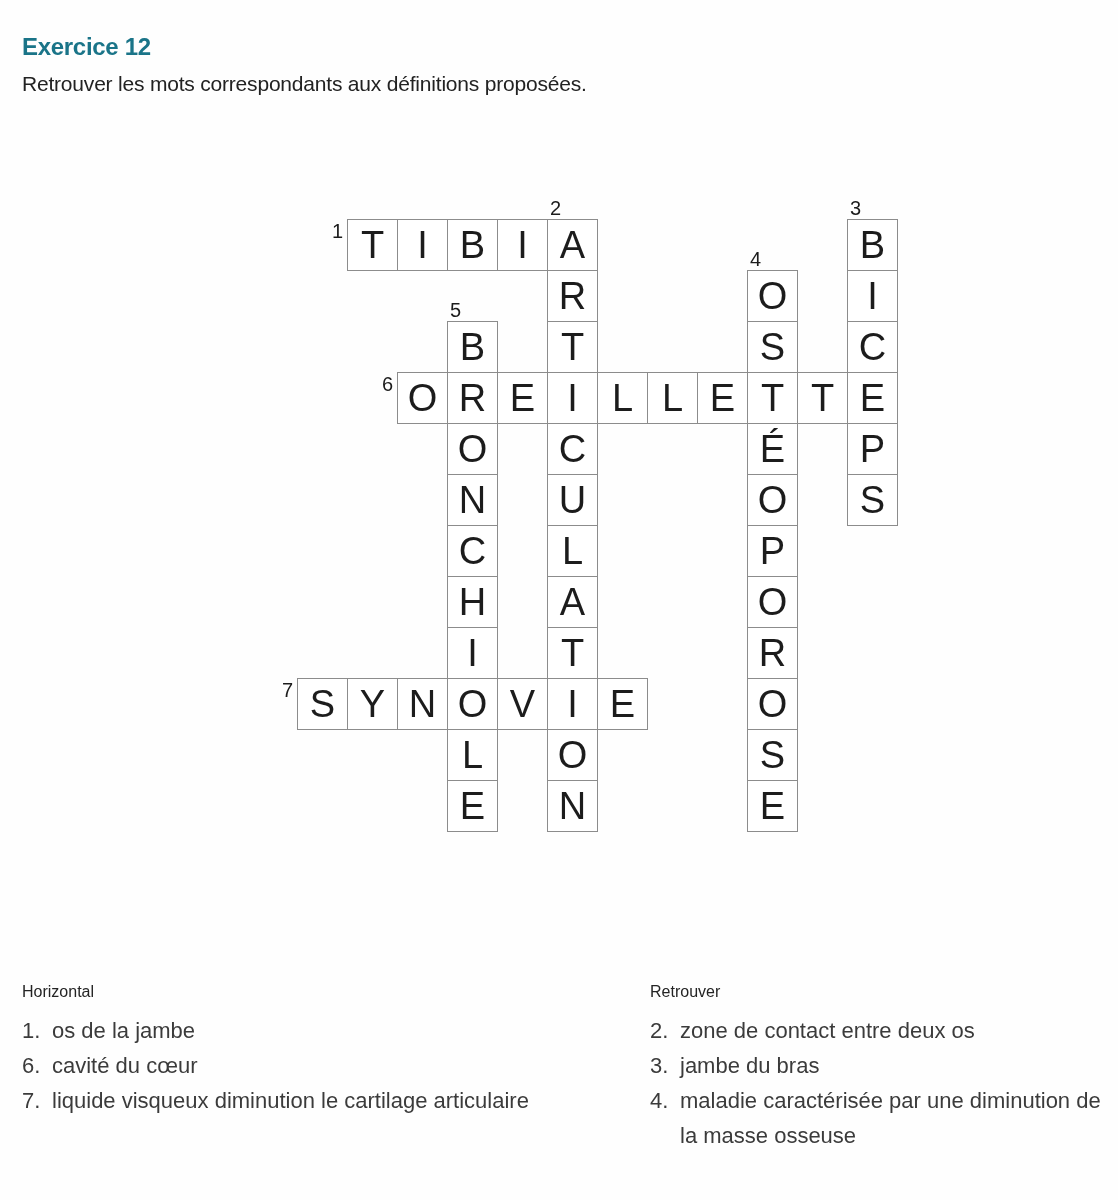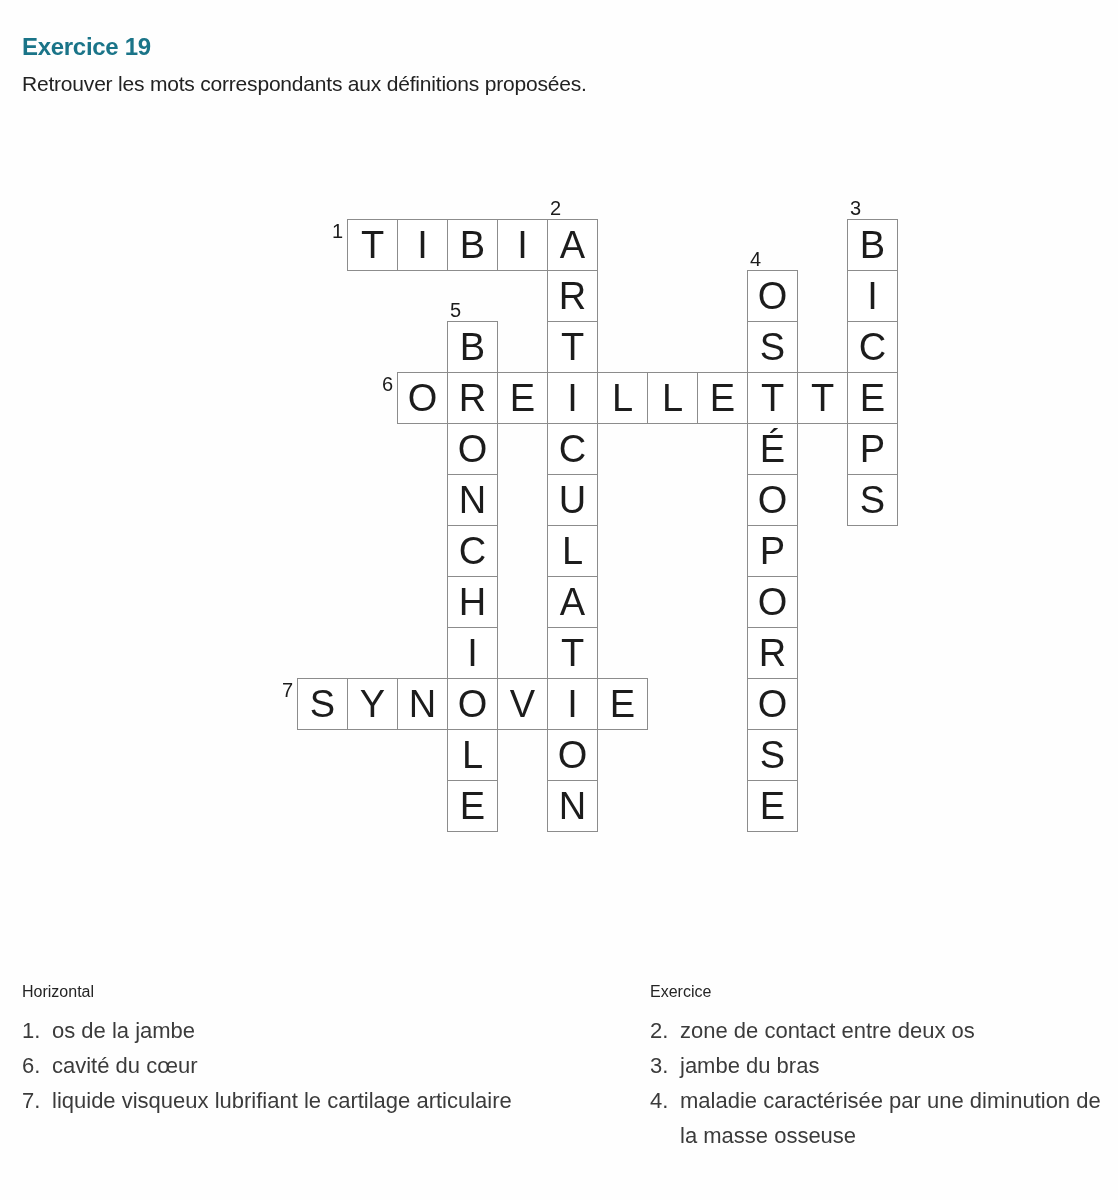--- a/index.html
+++ b/index.html
@@ -34,21 +34,21 @@
   }
   .clues ul { list-style:none; margin:4px 0 0 0; padding:0; }
   .clues li { line-height:35px; padding-left:30px; text-indent:-30px; }
   .cnum { display:inline-block; width:30px; text-indent:0; }
 </style>
 </head>
 <body>
 
 <div class="page">
 
-  <h1 class="title" style="color: rgb(26, 116, 136);">Exercice 19</h1>
+  <h1 class="title" style="color: rgb(26, 116, 136);">Exercice 12</h1>
 
   <p class="subtitle">Retrouver les mots correspondants aux définitions proposées.</p>
 
   <div class="grid" id="crossword">
       <div class="cell" style="left: 50px; top: 0px;">T</div>
       <div class="cell" style="left: 100px; top: 0px;">I</div>
       <div class="cell" style="left: 150px; top: 0px;">B</div>
       <div class="cell" style="left: 200px; top: 0px;">I</div>
       <div class="cell" style="left: 250px; top: 0px;">A</div>
       <div class="cell" style="left: 550px; top: 0px;">B</div>
@@ -107,26 +107,26 @@
       <div class="num above" style="left: 153px; top: 81px;">5</div>
       <div class="num left" style="left: 70px; top: 155px;">6</div>
       <div class="num left" style="left: -30px; top: 461px;">7</div>
     </div>
 
   <div class="clues clues-h">
     <h2>Horizontal</h2>
     <ul id="h-clues">
         <li><span class="cnum">1.</span><span>os de la jambe</span></li>
         <li><span class="cnum">6.</span><span>cavité du cœur</span></li>
-        <li><span class="cnum">7.</span><span>liquide visqueux lubrifiant le cartilage articulaire</span></li>
+        <li><span class="cnum">7.</span><span>liquide visqueux diminution le cartilage articulaire</span></li>
       </ul>
   </div>
 
   <div class="clues clues-v">
-    <h2>Exercice</h2>
+    <h2>Retrouver</h2>
     <ul id="v-clues">
         <li><span class="cnum">2.</span><span>zone de contact entre deux os</span></li>
         <li><span class="cnum">3.</span><span>jambe du bras</span></li>
         <li><span class="cnum">4.</span><span>maladie caractérisée par une diminution de la masse osseuse</span></li>
       </ul>
   </div>
 
 </div>
 
 </body></html>

